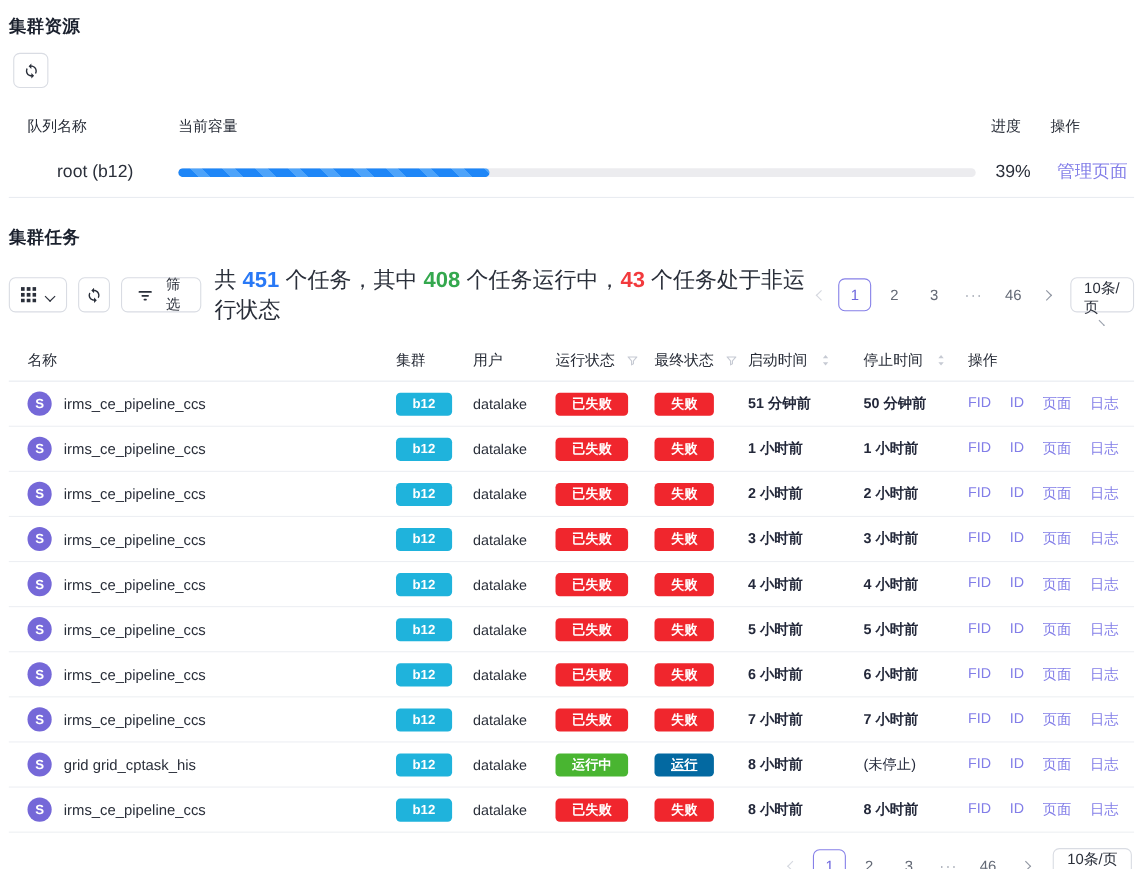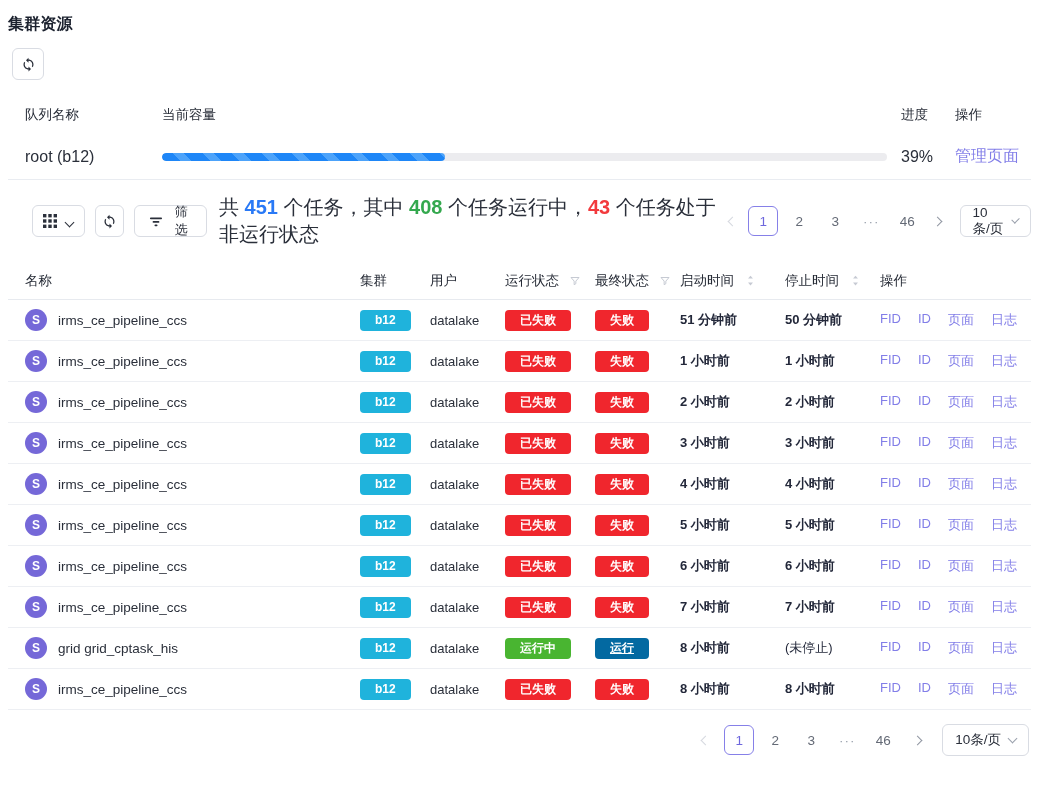--- a/index.html
+++ b/index.html
@@ -21,36 +21,36 @@
   }
   .icon-btn { width: 32px; }
   .btn svg { display: block; }
 
   .resources-refresh { margin: 13px 0 0 4px; }
 
   
   .queue-table { margin-top: 16px; }
   .queue-row {
     display: grid; grid-template-columns: 123px 1fr 40px 76px; column-gap: 14px;
-    align-items: center; padding-left: 17px;
+    align-items: center; padding-left: 17px; text-align: center;
   }
   .queue-head { height: 38px; font-size: 13.5px; font-weight: 500; color: #262b36; }
   .queue-body { height: 46px; font-size: 16px; border-bottom: 1px solid #e9ecf1; }
 
   .progress-track { height: 8px; background: #ececef; border-radius: 4px; overflow: hidden; }
   .progress-fill {
     height: 100%; border-radius: 4px;
     background: repeating-linear-gradient(45deg, #1e86f7 0 13px, #4da3fa 13px 21px);
   }
   .link { color: #827ee8; cursor: pointer; text-decoration: none; }
 
   
   .tasks-title { margin-top: 26px; }
   .tasks-toolbar { display: flex; align-items: center; margin-top: 14px; }
-  .tools-left { display: flex; align-items: center; gap: 10px; margin-left: 24px; }
+  .tools-left { display: flex; align-items: center; gap: 10px; }
   .grid-btn { width: 58px; gap: 9px; }
   .filter-btn { padding: 0 14px; gap: 8px; }
   .summary { font-size: 20px; margin-left: 12px; color: #2a2f3a; }
   .summary b { font-weight: 700; }
   .num-blue { color: #2979f6; }
   .num-green { color: #34a84e; }
   .num-red { color: #f23a3d; }
 
   
   .pager { display: inline-flex; align-items: center; gap: 6px; margin-left: auto; }
@@ -58,21 +58,21 @@
   .pg-prev { color: #d5d8df; }
   .pg-next { color: #9096a2; }
   .pg-item {
     min-width: 30px; height: 30px; display: inline-flex; align-items: center; justify-content: center;
     font-size: 13.5px; color: #646a76; border: 1px solid transparent; border-radius: 6px; cursor: pointer; padding: 0 4px;
   }
   .pg-item.active { border-color: #8680e8; color: #6e67dd; }
   .pg-item.dots { color: #9aa0ac; letter-spacing: 1px; }
   .size-select {
     display: inline-flex; align-items: center; gap: 8px; height: 32px; padding: 0 12px;
-    border: 1px solid #d9dce3; border-radius: 6px; font-size: 13.5px; color: #2a2f3a; cursor: pointer; margin-left: 6px;
+    border: 1px solid #d9dce3; border-radius: 6px; font-size: 13.5px; color: #2a2f3a; cursor: pointer; margin-left: 6px; flex-direction: column;
   }
   .size-select .chev { color: #9aa0ac; }
   .chev { display: inline-block; width: 7px; height: 7px; border-right: 1.6px solid currentColor; border-bottom: 1.6px solid currentColor; }
   .chev.left  { transform: rotate(135deg); }
   .chev.right { transform: rotate(-45deg); }
   .chev.down  { transform: rotate(45deg); margin-top: -4px; }
 
   
   .task-table { margin-top: 14px; }
   .trow {
@@ -134,20 +134,21 @@
       <div>root (b12)</div>
       <div class="progress-track">
         <div class="progress-fill" style="width: 39%;"></div>
       </div>
       <div>39%</div>
       <a class="link">管理页面</a>
     </div>
   </div>
 
   
+  <h2 class="section-title tasks-title">集群任务</h2>
 
   <div class="tasks-toolbar">
     <div class="tools-left">
       <button class="btn grid-btn">
         <span>
           <svg width="14" height="14" viewBox="0 0 14 14" fill="#2a2f3a">
               <rect x="0" y="0" width="3.4" height="3.4"></rect>
               <rect x="5.3" y="0" width="3.4" height="3.4"></rect>
               <rect x="10.6" y="0" width="3.4" height="3.4"></rect>
               <rect x="0" y="5.3" width="3.4" height="3.4"></rect>

